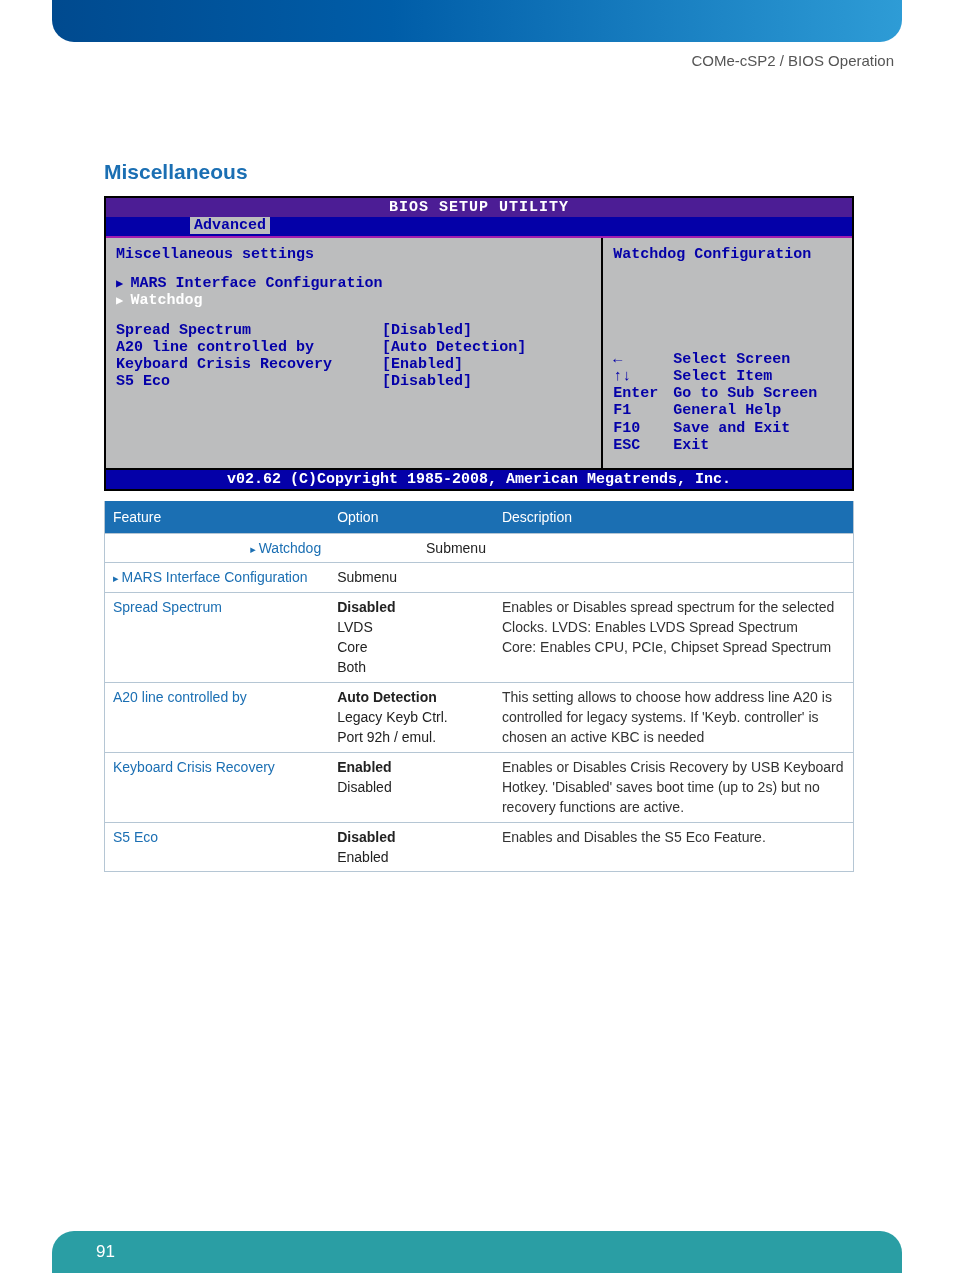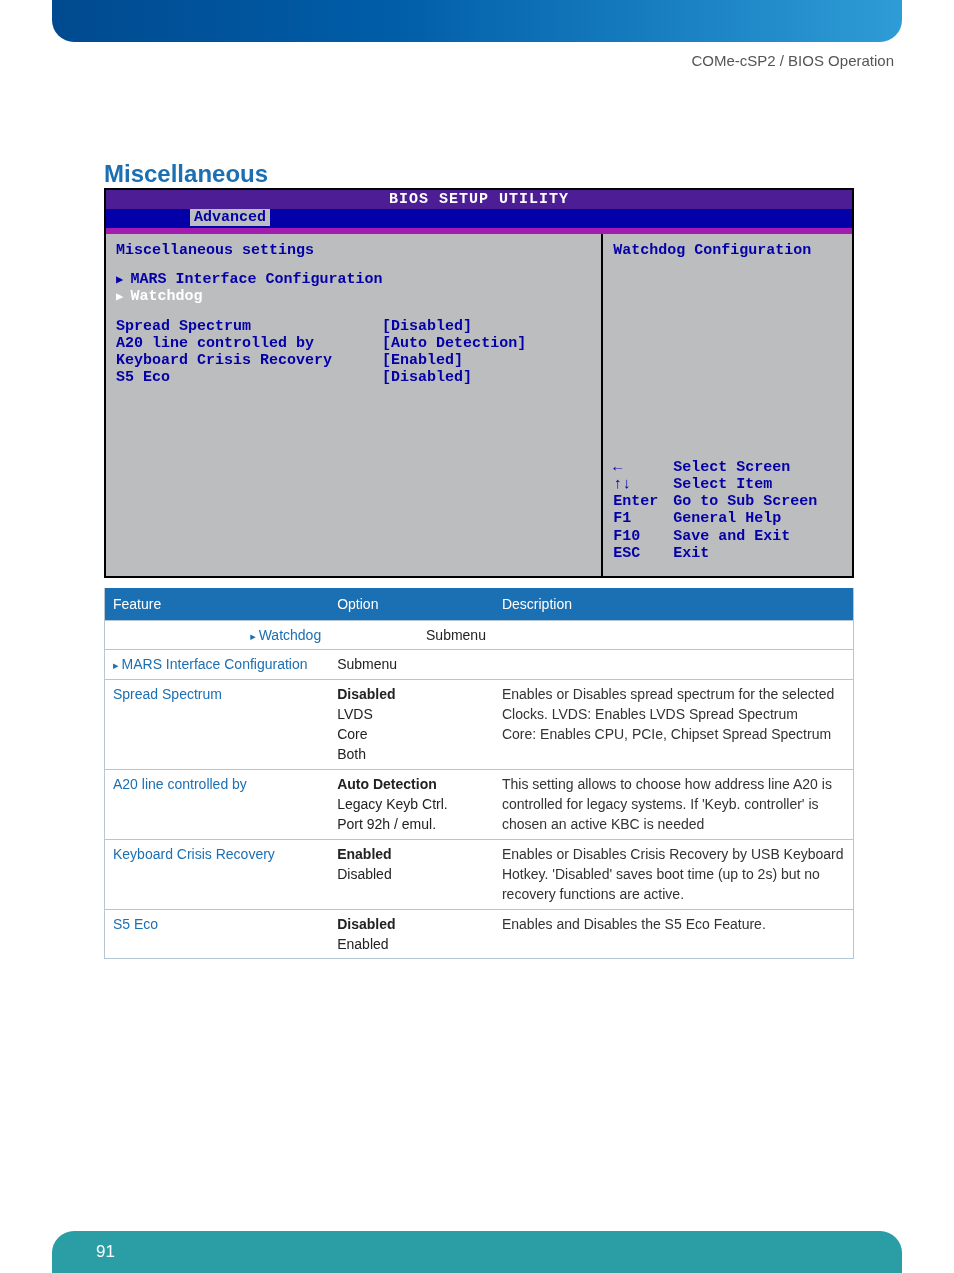--- a/index.html
+++ b/index.html
@@ -30,22 +30,23 @@
     color: #555;
   }
   .content {
     position: absolute;
     top: 160px;
     left: 104px;
     width: 750px;
   }
   .section-title {
     color: #1b6fb3;
-    font-size: 24px;
-    font-weight: bold;
+    font-size: 21px;
+    font-weight: bold;
+    margin-bottom: 12px;
   }
   
   .bios {
     border: 2px solid #000;
     background: #babbbc;
     font-family: "Courier New", monospace;
     color: #fff;
   }
   .bios-titlebar {
     background: #4c1d95;
@@ -65,22 +66,22 @@
     background: #bcbdbe;
     color: #0400a8;
     font-weight: bold;
     padding: 0 4px;
     display: inline-block;
     font-size: 15px;
   }
   .bios-body {
     display: flex;
     background: #bcbdbe;
-    border-top: 6px solid #a21caf;
-    height: 348px;
+    border-top: 2px solid #a21caf;
+    height: 232px;
   }
   .bios-left {
     flex: 1.35;
     border-right: 2px solid #000;
     padding: 8px 10px;
     position: relative;
   }
   .bios-right {
     flex: 0.65;
     padding: 8px 10px;
@@ -238,20 +239,21 @@
               <div class="help-key">F10</div>
               <div>Save and Exit</div>
             </div>
             <div class="help-row">
               <div class="help-key">ESC</div>
               <div>Exit</div>
             </div>
           </div>
       </div>
     </div>
+    <div class="bios-footer">v02.62 (C)Copyright 1985-2008, American Megatrends, Inc.</div>
   </div>
 
   <table class="feat-table">
     <thead>
       <tr class="feat-head">
         <th class="col-feature">Feature</th>
         <th class="col-option">Option</th>
         <th class="col-desc">Description</th>
       </tr>
     </thead>

